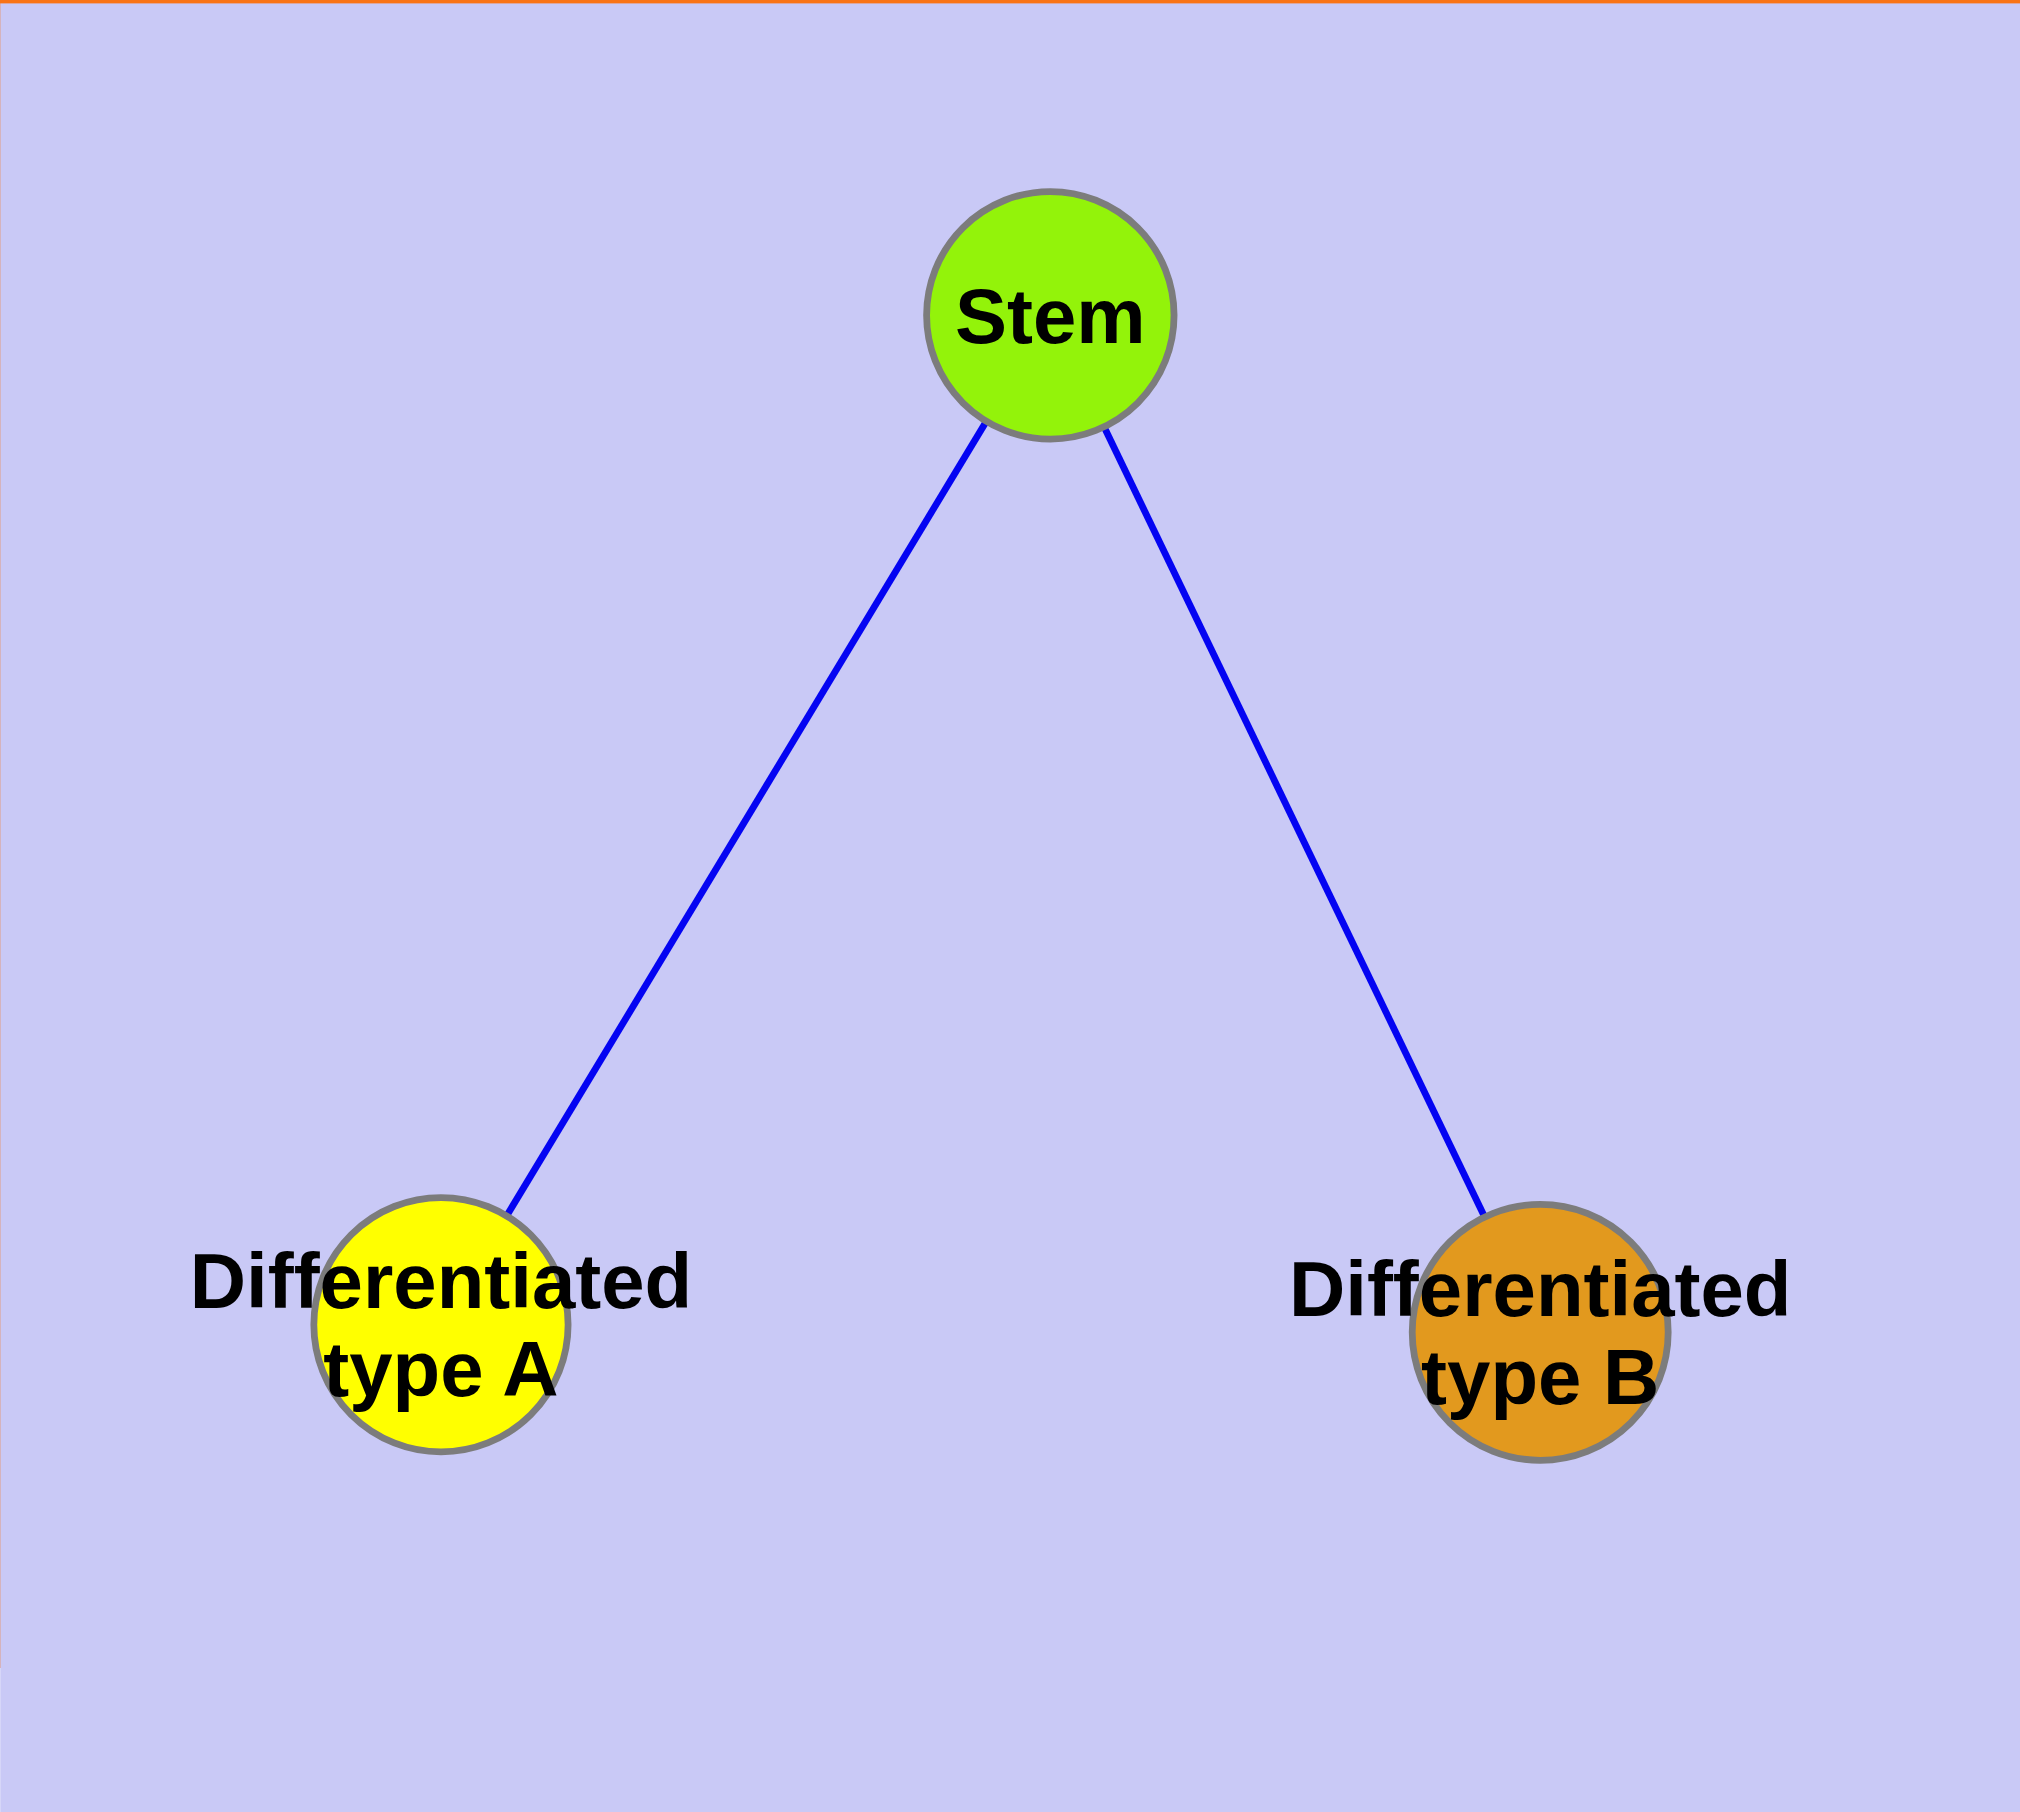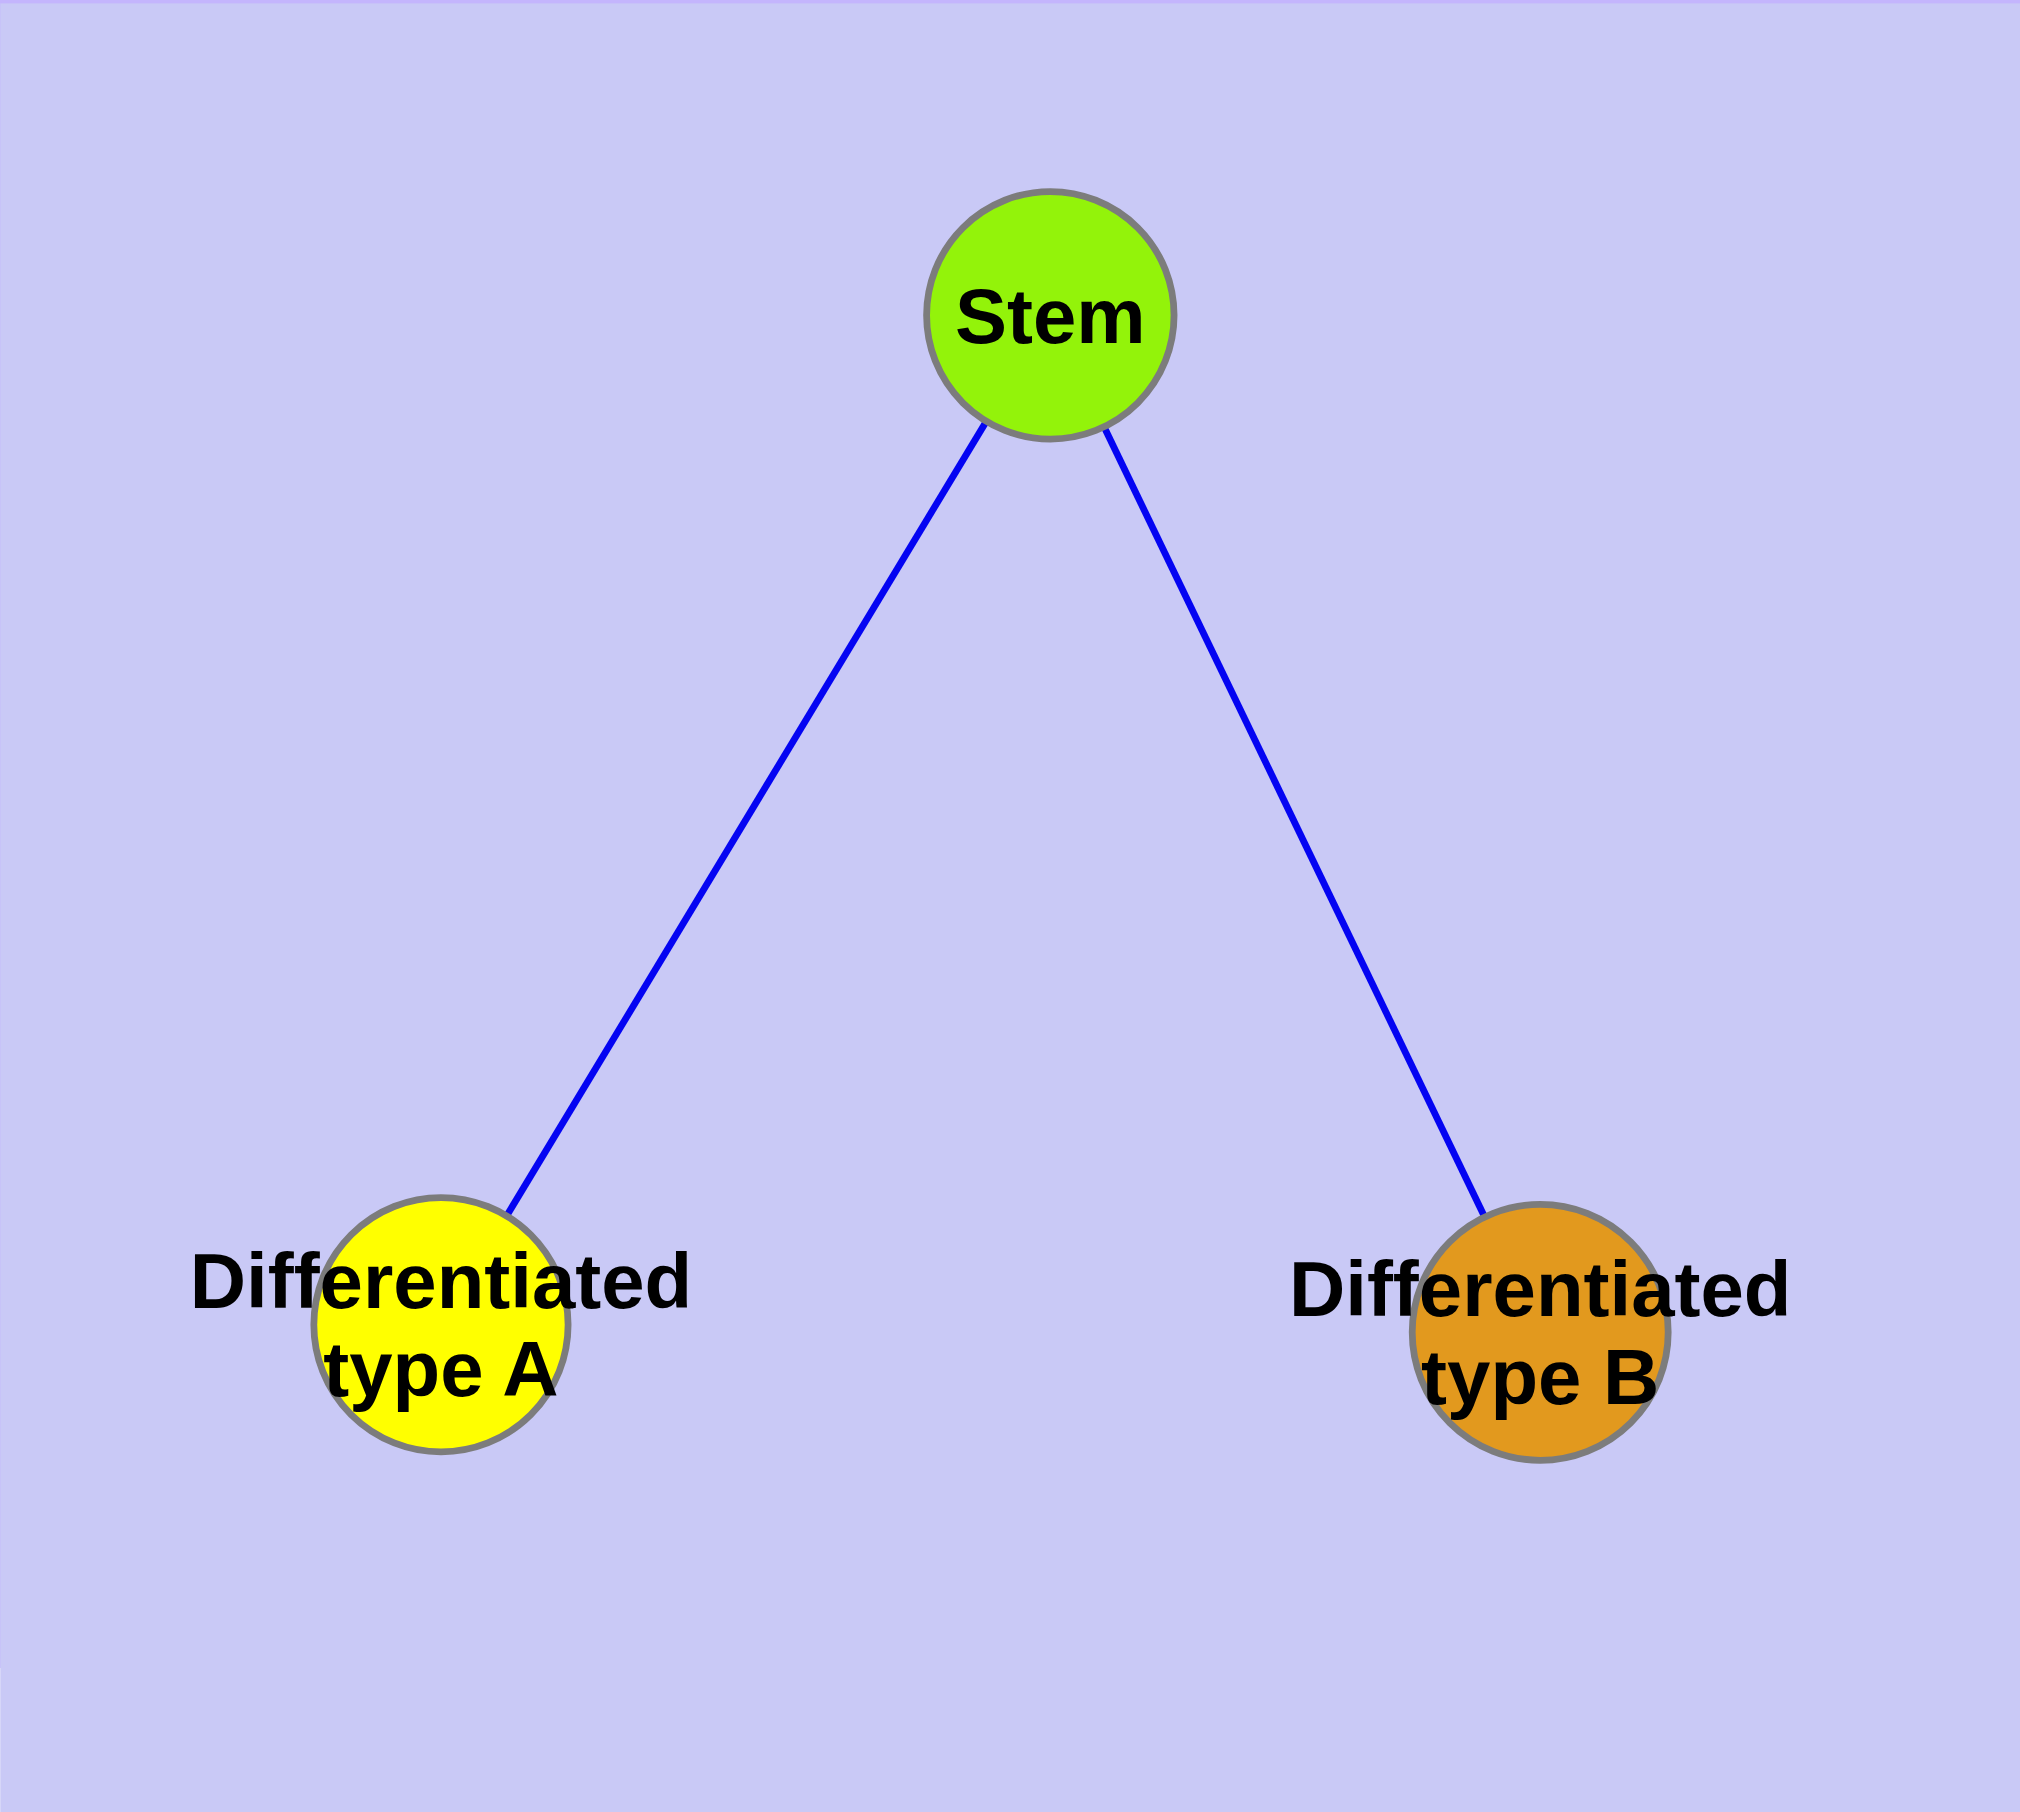--- a/index.html
+++ b/index.html
@@ -7,21 +7,21 @@
     padding: 0;
     background: #ffffff;
     width: 2021px;
     height: 1812px;
     overflow: hidden;
   }
   .stage {
     position: relative;
     width: 2021px;
     height: 1668px;
-    background: #c4b5fd;
+    background: #f97316;
   }
   svg.graph {
     display: block;
     width: 2021px;
     height: 1812px;
   }
   text.node-label {
     font-family: "Liberation Sans", "DejaVu Sans", sans-serif;
     font-weight: bold;
     font-size: 92px;

